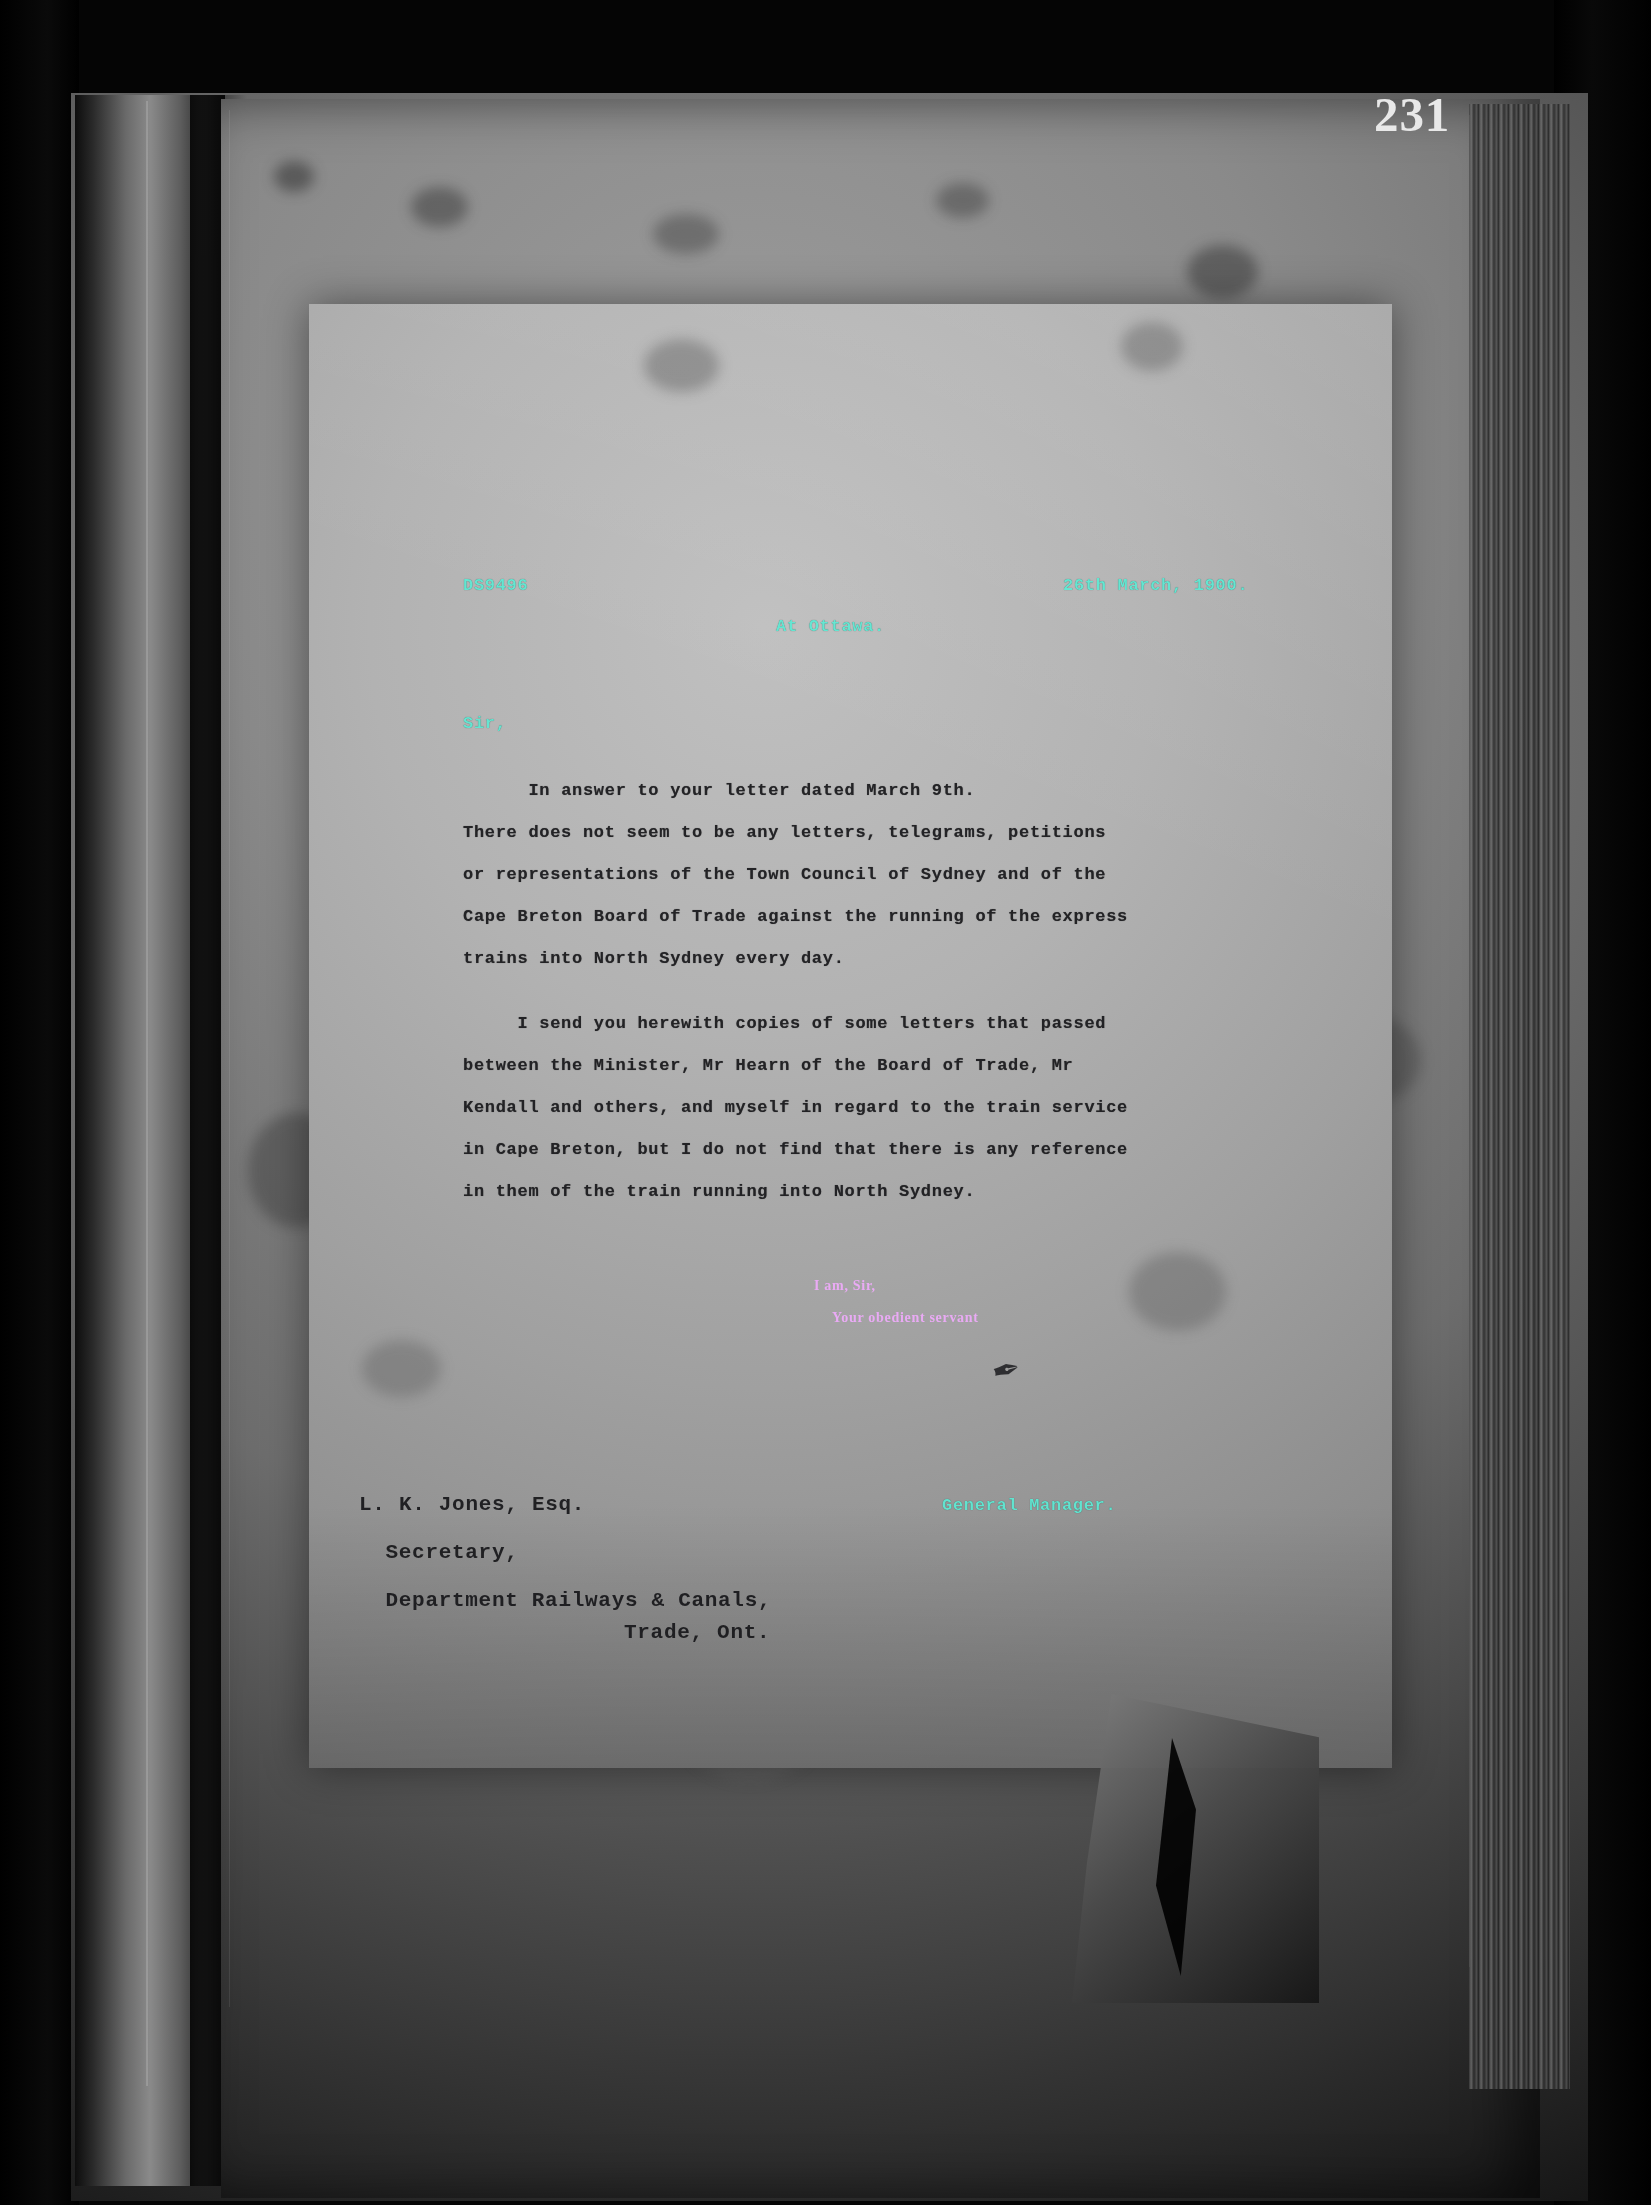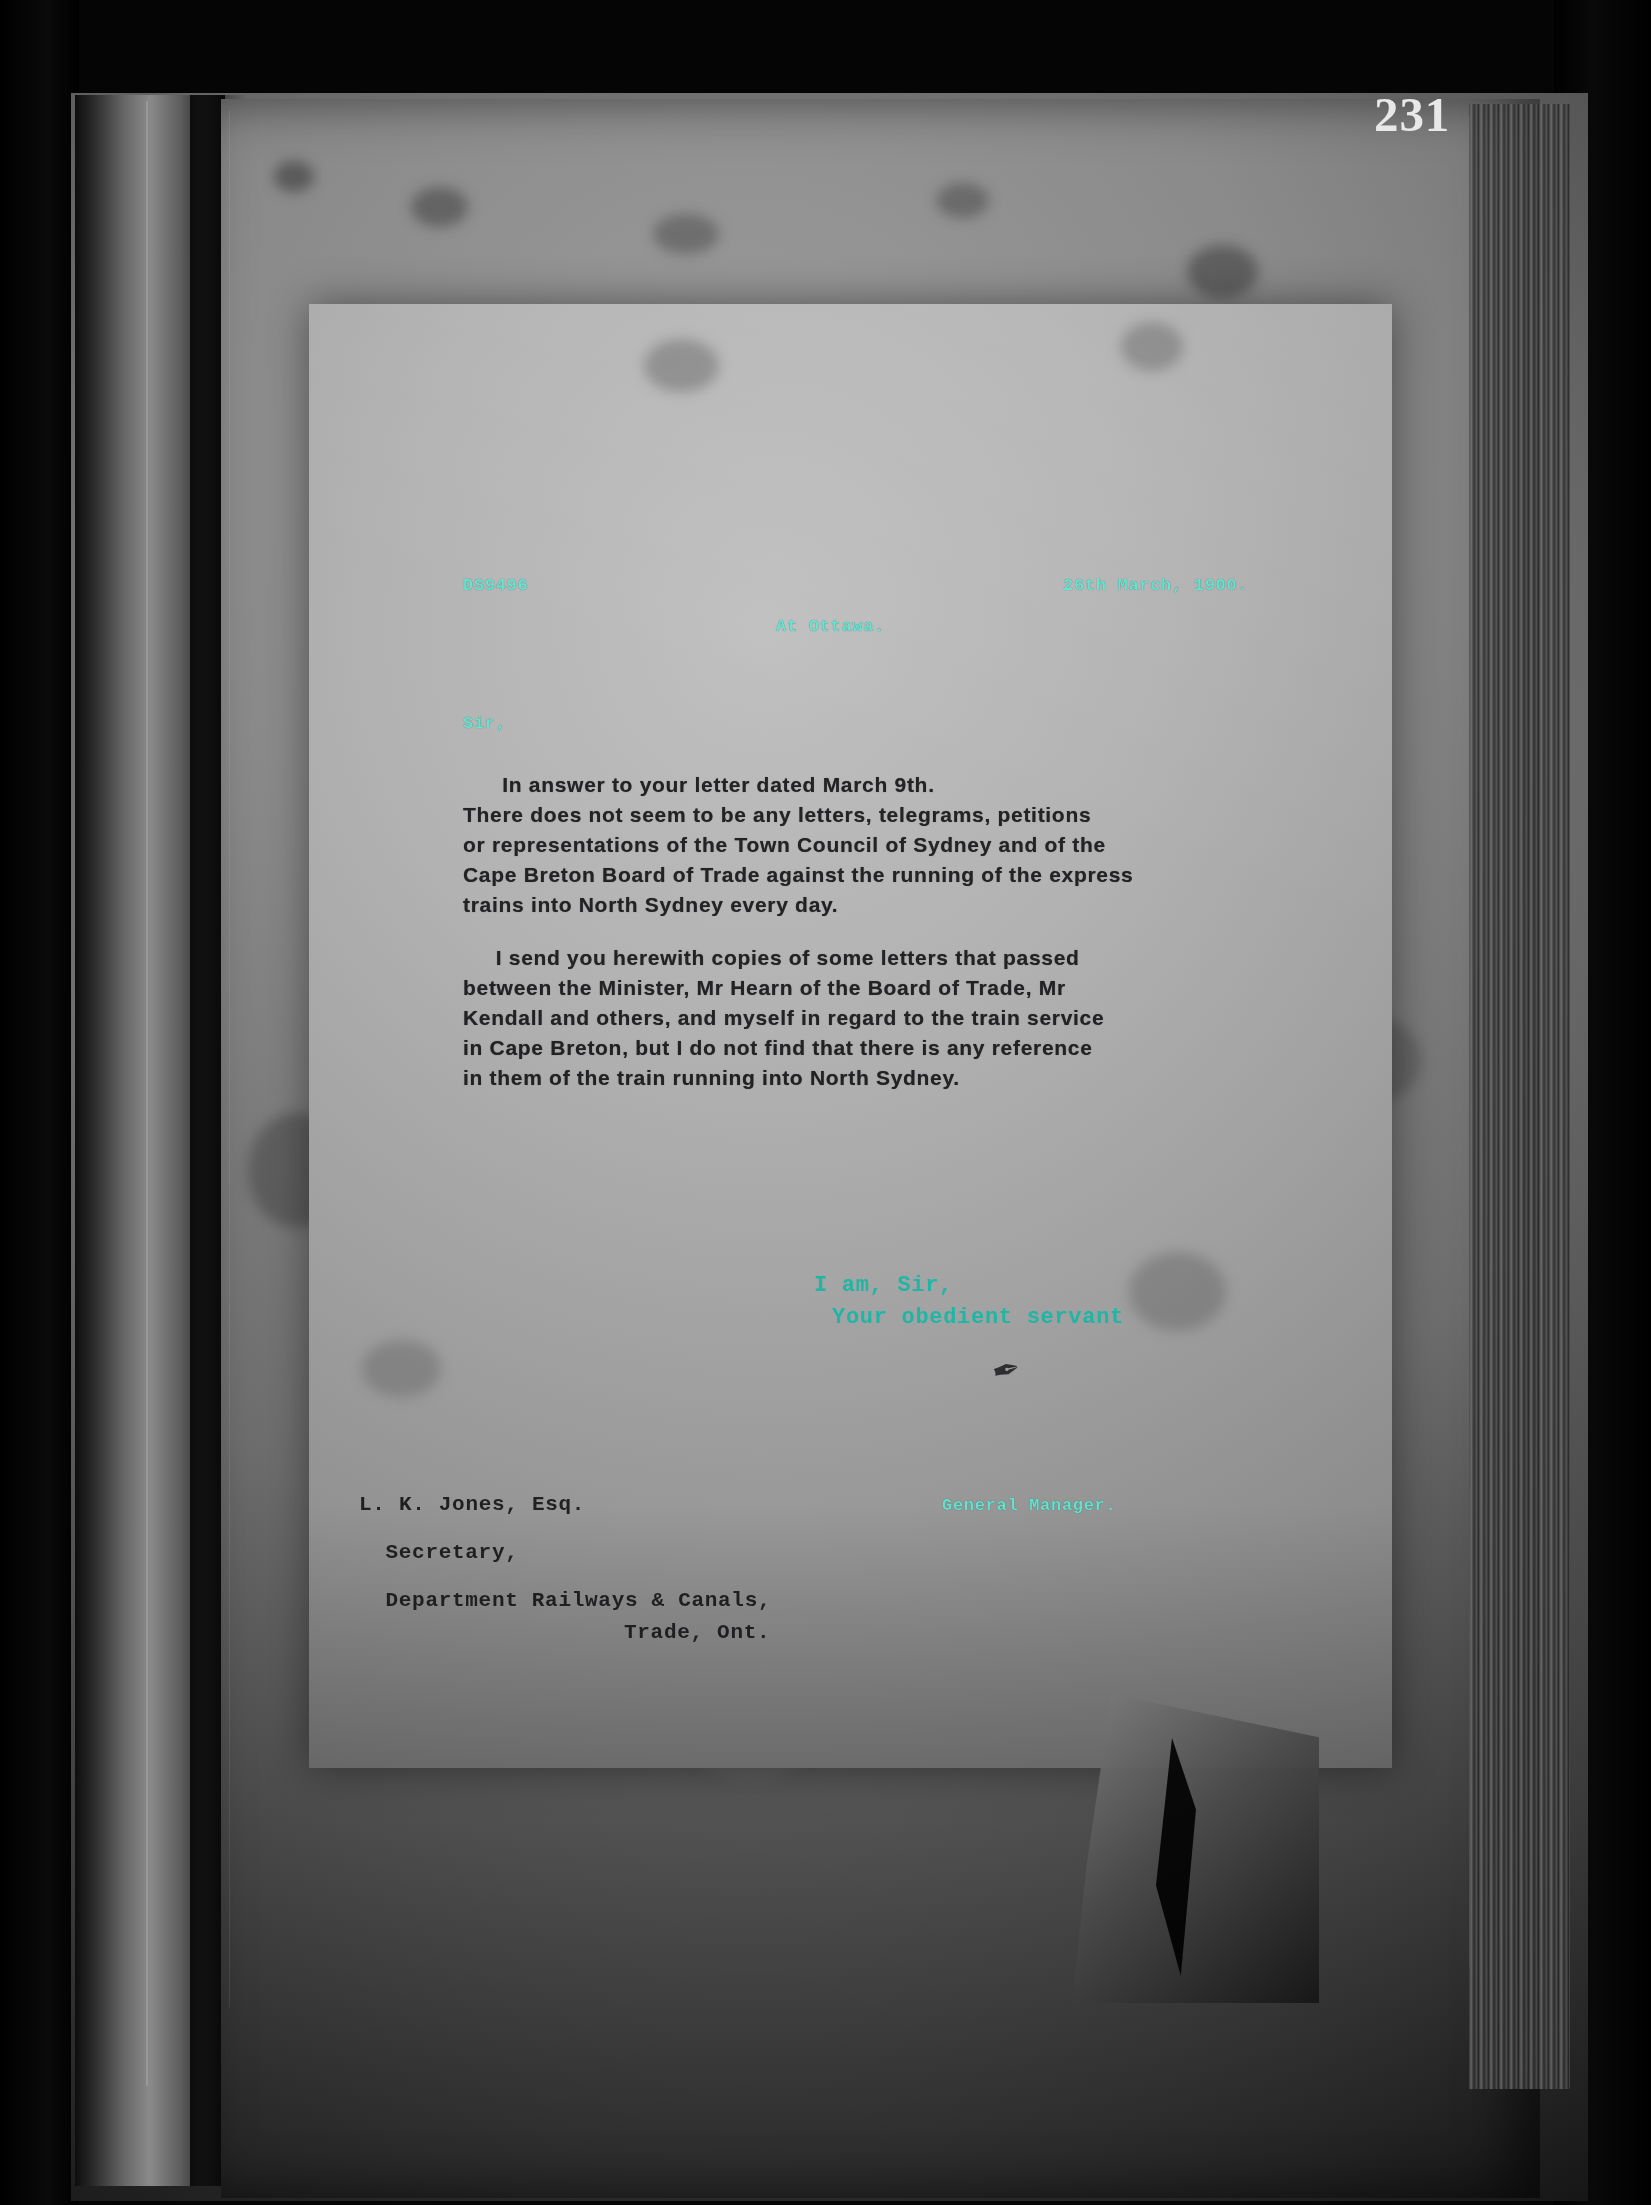--- a/index.html
+++ b/index.html
@@ -173,41 +173,41 @@
 
   #body-block {
     position: absolute;
     left: 463px;
     top: 770px;
     width: 895px;
   }
   #body-block p {
     margin: 0 0 0 0;
     color: #17171a;
-    font-family: Liberation Sans, sans-serif;
-    font-weight: 700;
-    font-size: 21px;
-    line-height: 30px;
+    font-family: Liberation Mono, monospace;
+    font-weight: 700;
+    font-size: 17px;
+    line-height: 42px;
     letter-spacing: 0.7px;
     white-space: pre-wrap;
     text-shadow: 0 0 0.9px rgba(0,0,0,0.55);
     opacity: 0.92;
   }
   #body-block p.para2 { margin-top: 23px; }
 
   #closing-block {
     position: absolute;
     left: 814px;
     top: 1270px;
   }
   #closing-block div {
-    color: #14b8a6;
-    font-family: Liberation Mono, monospace;
-    font-weight: 700;
-    font-size: 22px;
+    color: #f0abfc;
+    font-family: Liberation Serif, serif;
+    font-weight: 700;
+    font-size: 14px;
     line-height: 32px;
     letter-spacing: 0.7px;
     white-space: pre;
     opacity: 0.92;
   }
   #closing-block .indent1 { margin-left: 18px; }
   #signature-mark {
     position: absolute;
     left: 992px;
     top: 1350px;

